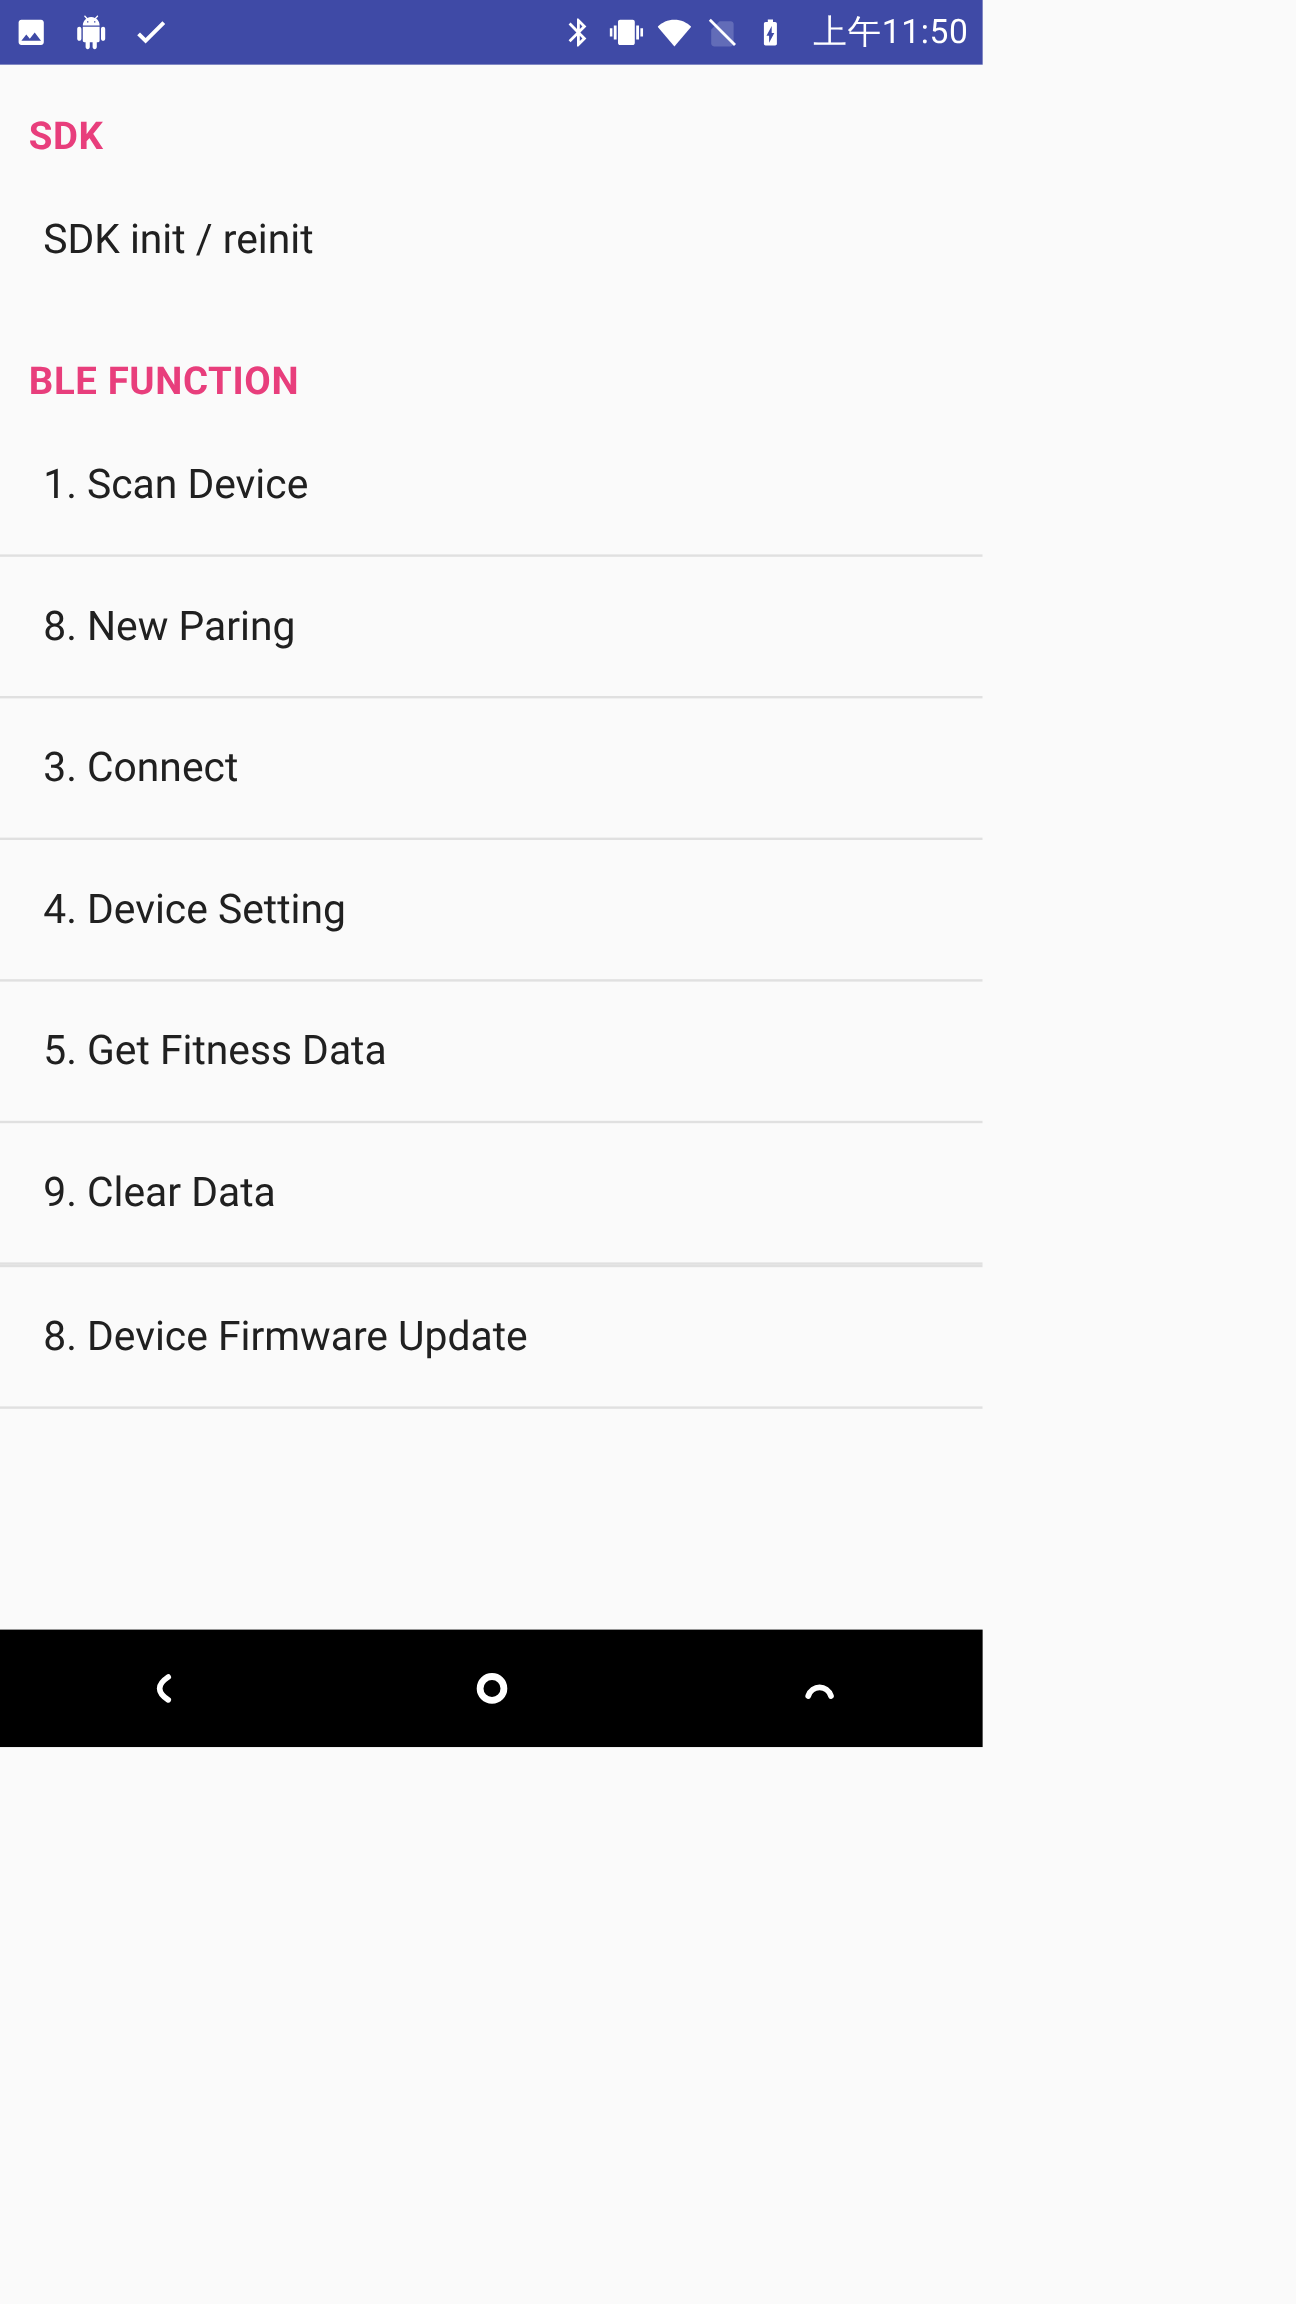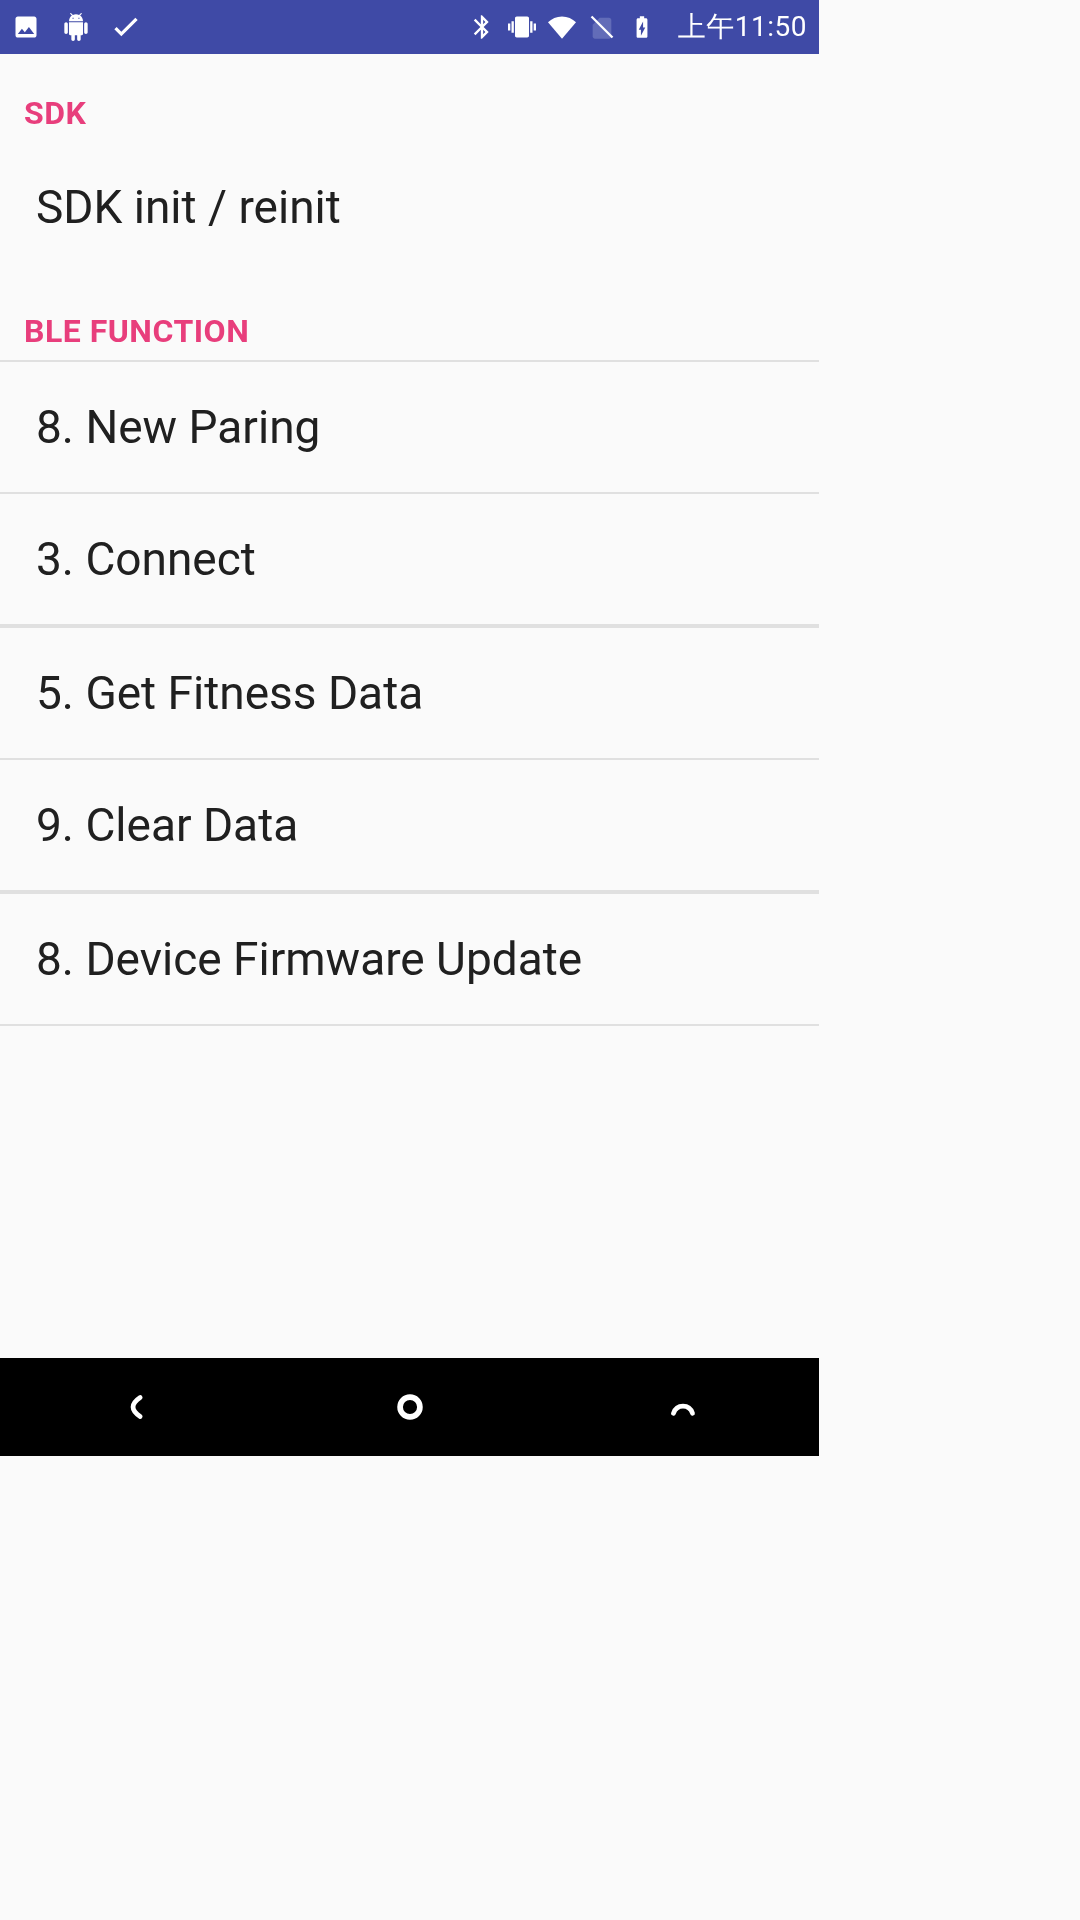--- a/index.html
+++ b/index.html
@@ -54,21 +54,21 @@
     }
     .section-header {
       padding: 40px 36px 10px 24px;
       font-size: 32px;
       font-weight: 700;
       color: #e83e7c;
       letter-spacing: 0.5px;
     }
     .list-item {
       padding: 38px 36px;
-      font-size: 46px;
+      font-size: 34px;
       color: #202020;
       font-weight: 400;
     }
     .divider {
       height: 2px;
       background: #e0e0e0;
       margin: 0;
     }
     .nav-bar {
       height: 98px;
@@ -137,25 +137,27 @@
     </span>
     <span class="status-time">上午11:50</span>
   </div>
 </div>
 
 <div class="content">
   <div class="section-header">SDK</div>
   <div class="list-item">SDK init / reinit</div>
 
   <div class="section-header">BLE FUNCTION</div>
+  <div class="list-item">1. Scan Device</div>
   <div class="divider"></div>
   <div class="list-item">8. New Paring</div>
   <div class="divider"></div>
   <div class="list-item">3. Connect</div>
   <div class="divider"></div>
+  <div class="list-item">4. Device Setting</div>
   <div class="divider"></div>
   <div class="list-item">5. Get Fitness Data</div>
   <div class="divider"></div>
   <div class="list-item">9. Clear Data</div>
   <div class="divider"></div>
   <div class="divider"></div>
   <div class="list-item">8. Device Firmware Update</div>
   <div class="divider"></div>
 </div>
 

